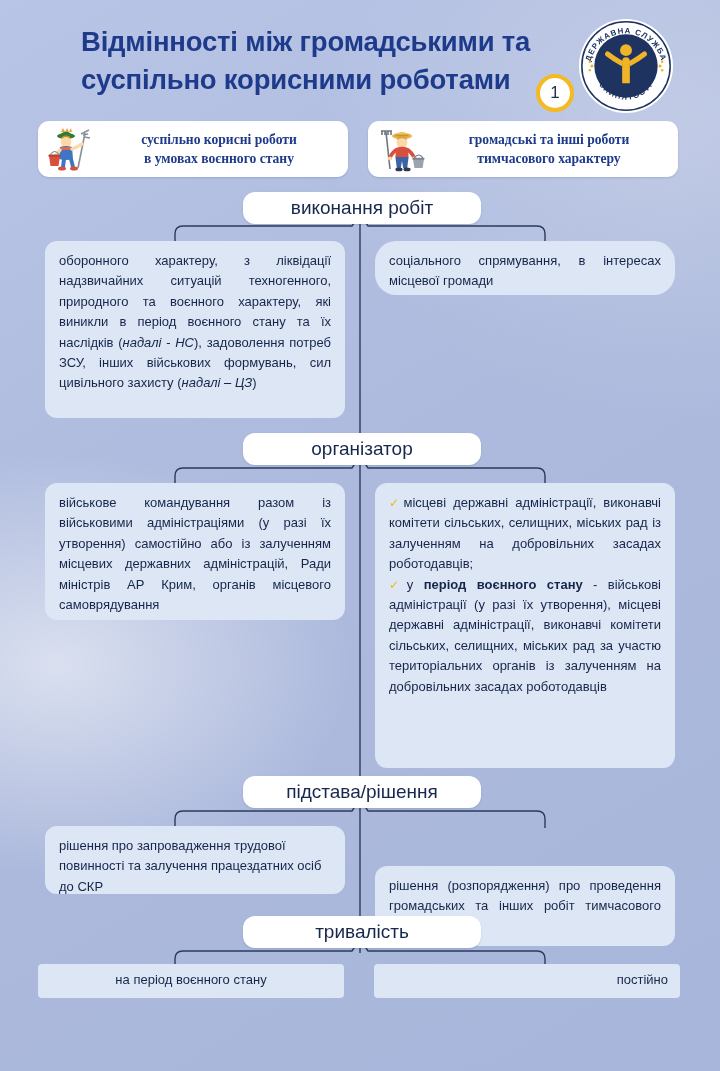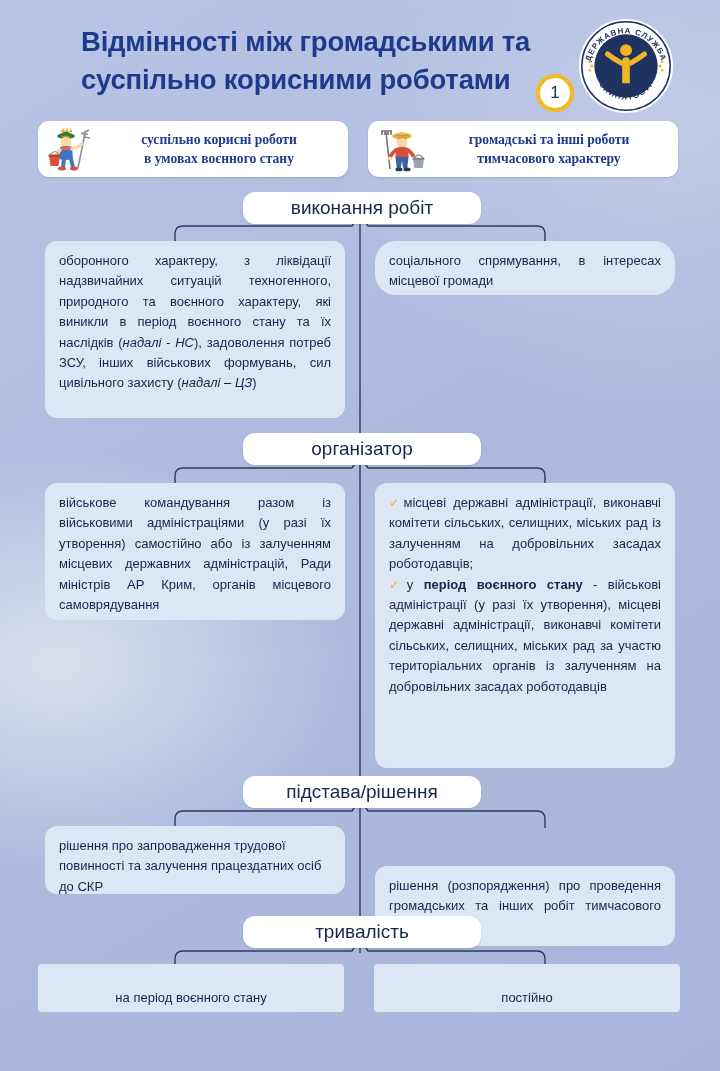--- a/index.html
+++ b/index.html
@@ -76,21 +76,21 @@
     background:#dde6f4;
     border-radius:12px;
     box-sizing:border-box;
     padding:10px 14px 18px 14px;
     color:#16264b;
     font-size:13px;
     line-height:20.4px;
     text-align:justify;
     z-index:3;
   }
-  .box.plain{border-radius:4px;text-align:center;padding:24px 12px;}
+  .box.plain{border-radius:4px;text-align:center;padding:6px 12px;}
   .box .em{font-style:italic;}
   .box .bold{font-weight:bold;}
   .chk{color:#f2b705;font-size:12px;font-weight:bold;margin-right:1px;}
   .li{display:block;}
 </style>
 </head>
 <body>
 
 <div id="page">
 
@@ -267,17 +267,17 @@
   </div>
 
   <div class="pill" style="left:243px;top:916px;width:238px;">
     <span>тривалість</span>
   </div>
 
   <div class="box plain" style="left:38px;top:964px;width:306px;height:34px;">
     <span>на період воєнного стану</span>
   </div>
 
-  <div class="box plain" style="left:374px;top:964px;width:306px;height:34px;">
+  <div class="box plain" style="left:374px;top:964px;width:306px;height:34px;text-align:right;">
     <span>постійно</span>
   </div>
 
 </div>
 
 </body></html>

